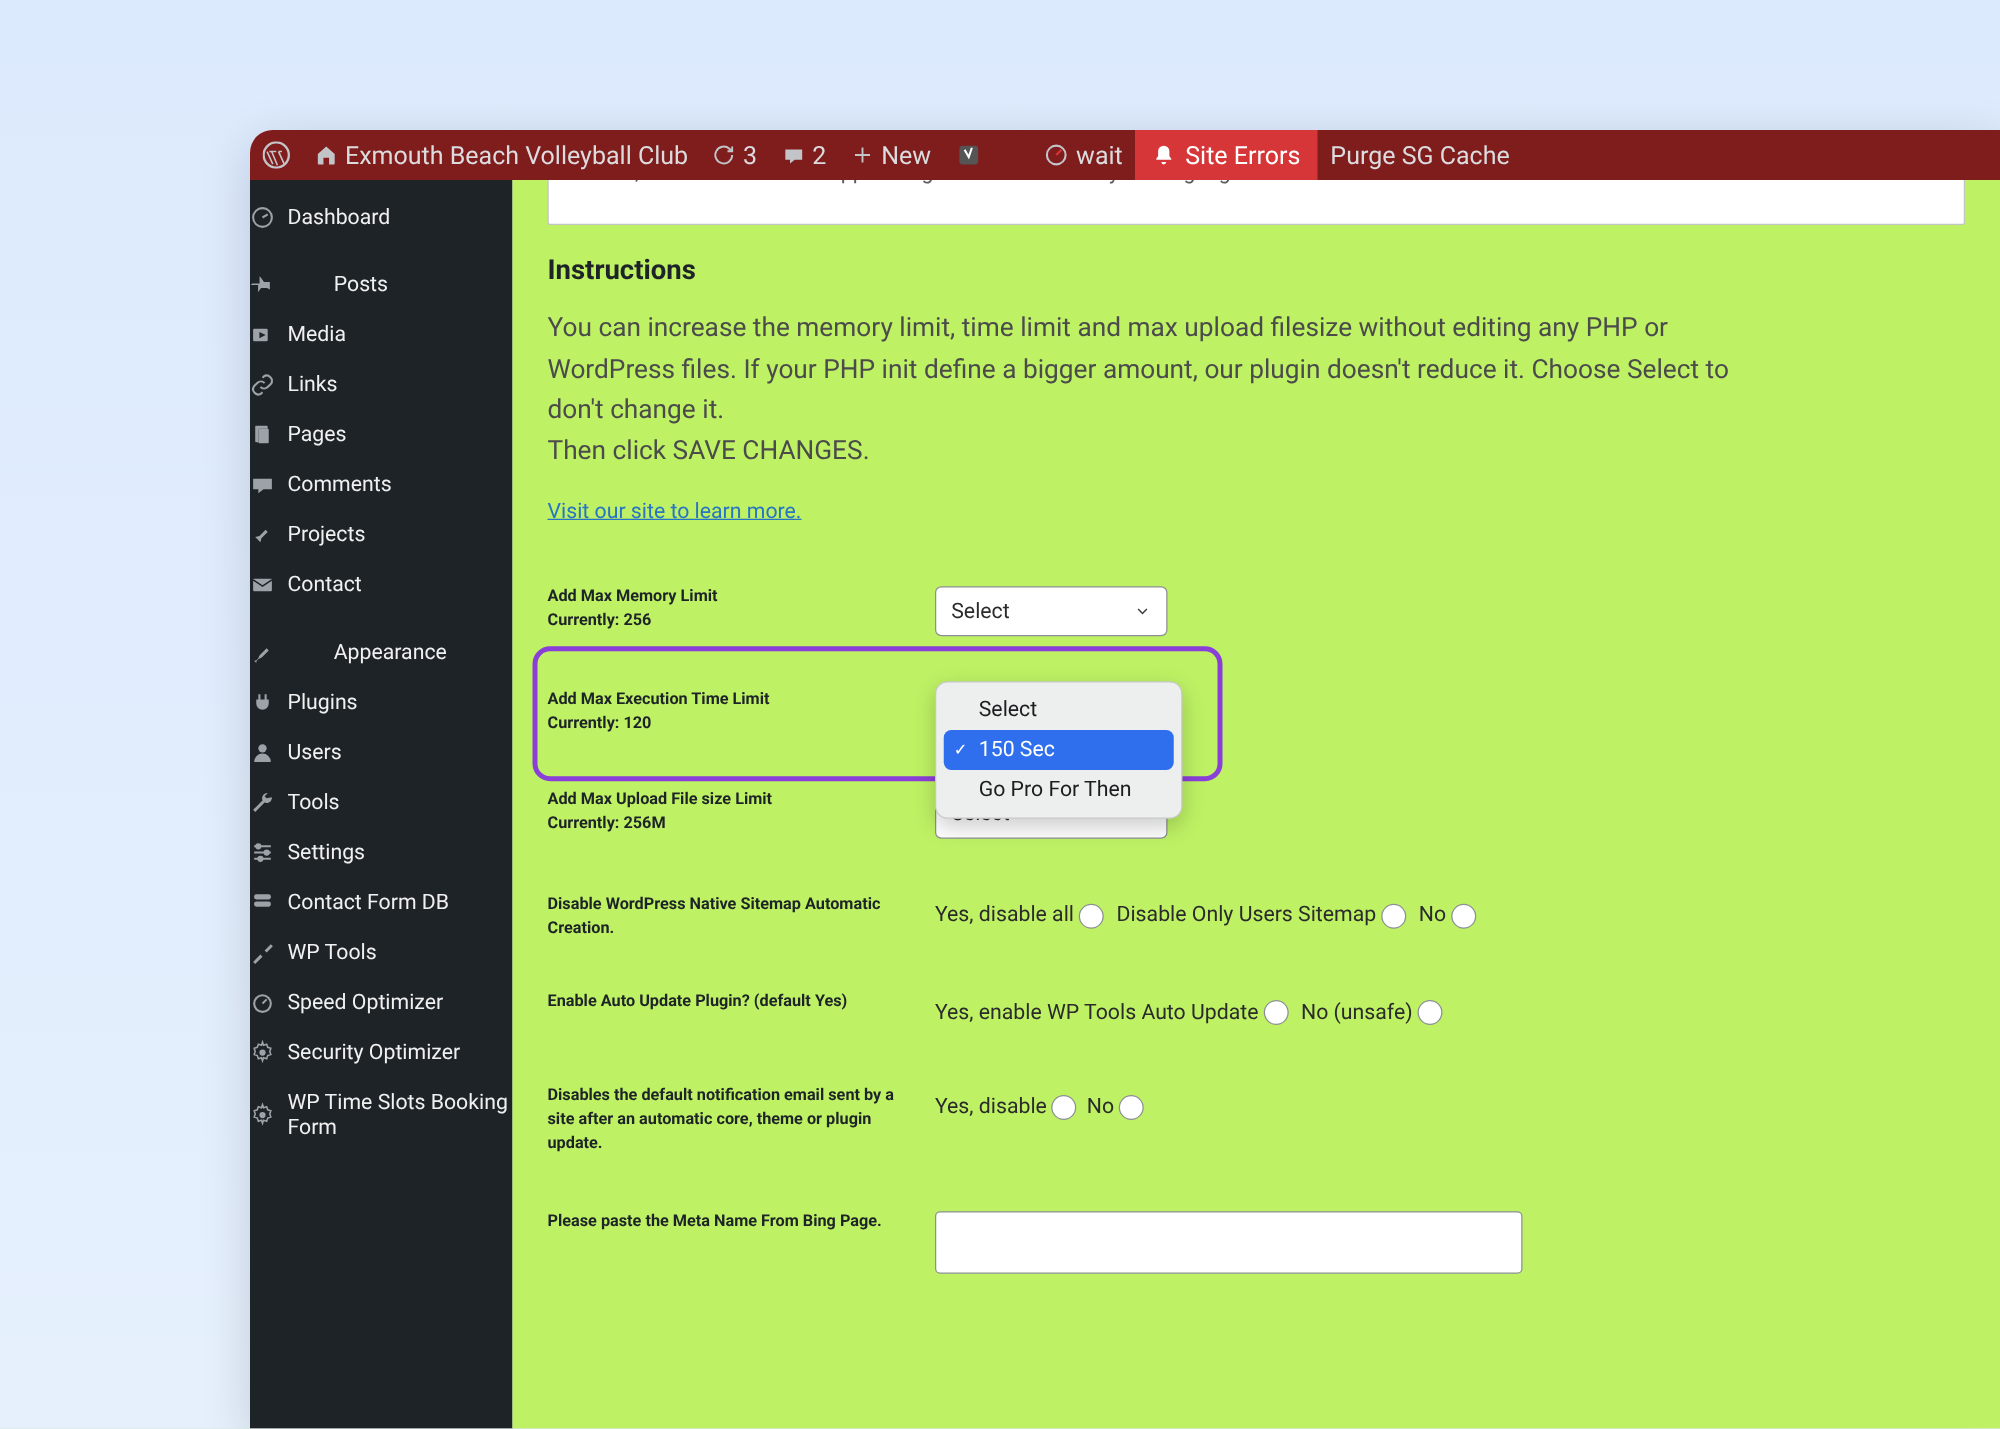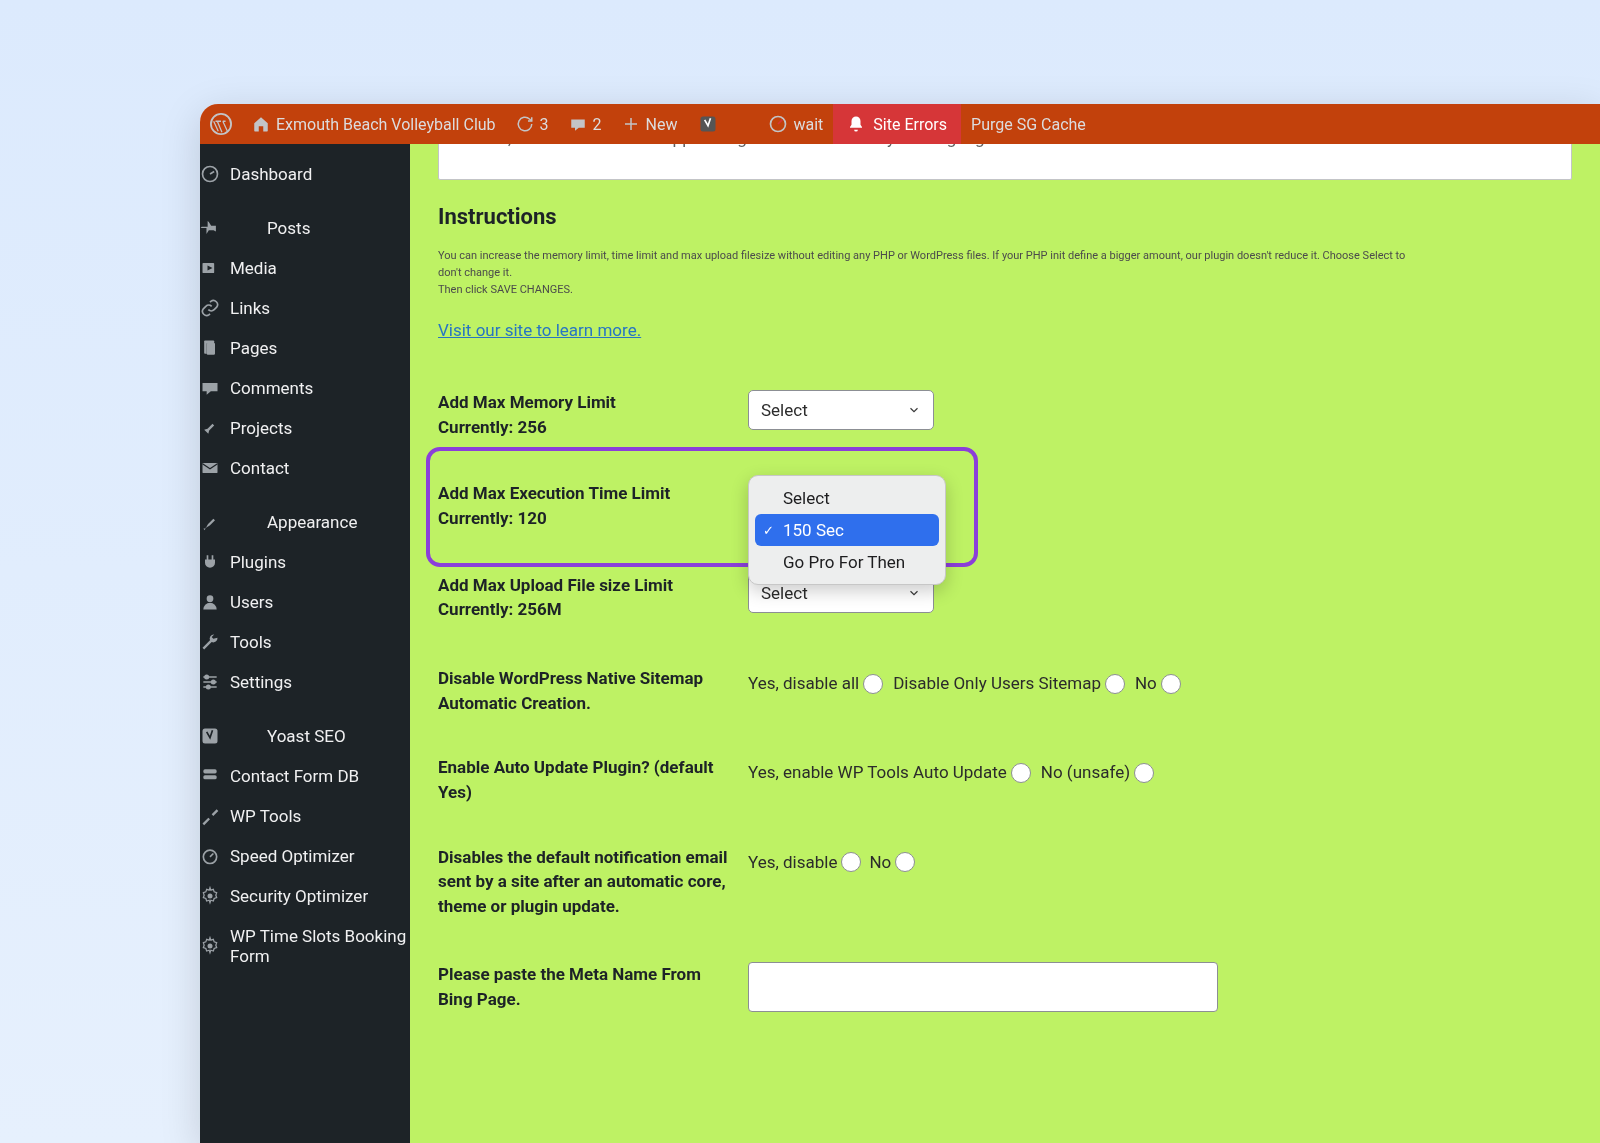--- a/index.html
+++ b/index.html
@@ -24,25 +24,25 @@
     right: 0;
     bottom: 0;
     border-top-left-radius: 18px;
     overflow: hidden;
     box-shadow: 0 10px 40px rgba(0,0,0,0.15);
     background: #f0f0f1;
   }
   
   .adminbar {
     height: 40px;
-    background: #c2410c;
+    background: #7f1d1d;
     color: #c3c4c7;
     display: flex;
     align-items: center;
-    font-size: 16px;
+    font-size: 20px;
     position: relative;
     z-index: 50;
   }
   .adminbar .ab-item {
     display: flex;
     align-items: center;
     gap: 6px;
     padding: 0 10px;
     height: 100%;
     color: #dcdcde;
@@ -114,21 +114,21 @@
   }
   .notice span { transform: translateY(-12px); }
 
   h2.section-title {
     font-size: 22px;
     font-weight: 700;
     margin: 10px 0 18px;
     color: #1d2327;
   }
   .instr {
-    font-size: 11px;
+    font-size: 21px;
     line-height: 1.55;
     color: #4b4b4b;
     max-width: 990px;
   }
   .learnlink {
     display: inline-block;
     color: #2775c3;
     text-decoration: underline;
     margin: 22px 0 36px;
     font-size: 17px;
@@ -137,21 +137,21 @@
 
   
   .row {
     display: flex;
     align-items: flex-start;
     padding: 14px 0;
   }
   .row .label {
     width: 310px;
     font-weight: 700;
-    font-size: 17px;
+    font-size: 13px;
     color: #1d2327;
     line-height: 1.45;
     padding-right: 10px;
   }
   .row .label .sub { display: block; }
   .row .control {
     flex: 1;
     font-size: 17px;
     color: #2b2b2b;
   }
@@ -415,29 +415,20 @@
           <span class="micon">
               <svg width="20" height="20" viewBox="0 0 24 24" fill="none" stroke="#9ca2a7" stroke-width="2">
                 <path d="M4 6h16M4 12h16M4 18h16"></path>
                 <circle cx="8" cy="6" r="2" fill="#9ca2a7"></circle>
                 <circle cx="16" cy="12" r="2" fill="#9ca2a7"></circle>
                 <circle cx="10" cy="18" r="2" fill="#9ca2a7"></circle>
               </svg>
             </span>
           <span>Settings</span>
         </a>
-        <a class="group-gap">
-          <span class="micon">
-              <svg width="20" height="20" viewBox="0 0 24 24" fill="#9ca2a7">
-                <rect x="3" y="3" width="18" height="18" rx="3"></rect>
-                <path d="M8 7l4 7 3-9" stroke="#1d2327" stroke-width="2" fill="none"></path>
-              </svg>
-            </span>
-          <span>Yoast SEO</span>
-        </a>
         <a>
           <span class="micon">
               <svg width="20" height="20" viewBox="0 0 24 24" fill="#9ca2a7">
                 <rect x="4" y="4" width="16" height="5" rx="2"></rect>
                 <rect x="4" y="11" width="16" height="5" rx="2"></rect>
               </svg>
             </span>
           <span>Contact Form DB</span>
         </a>
         <a>

